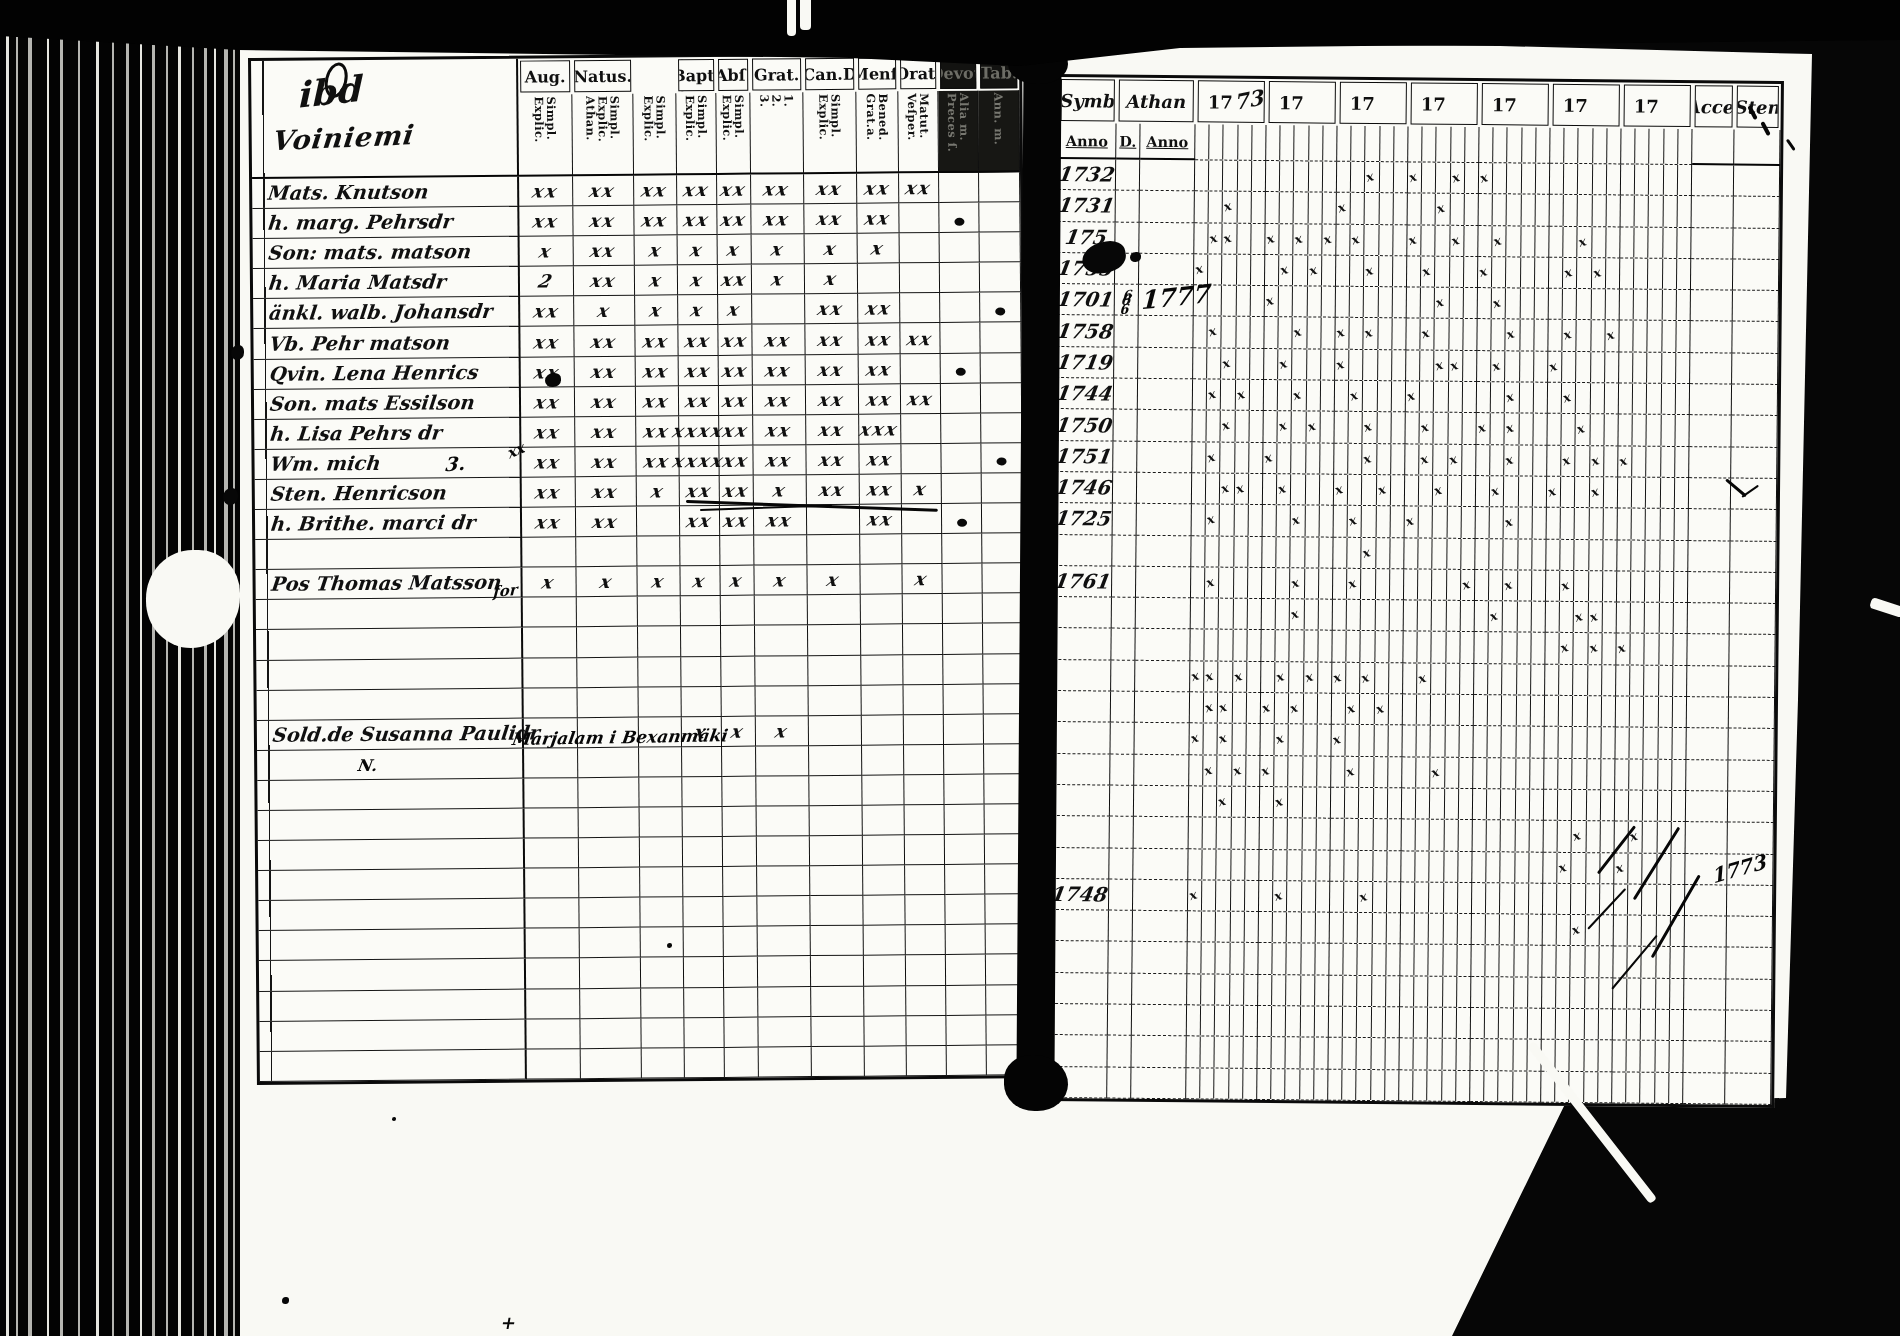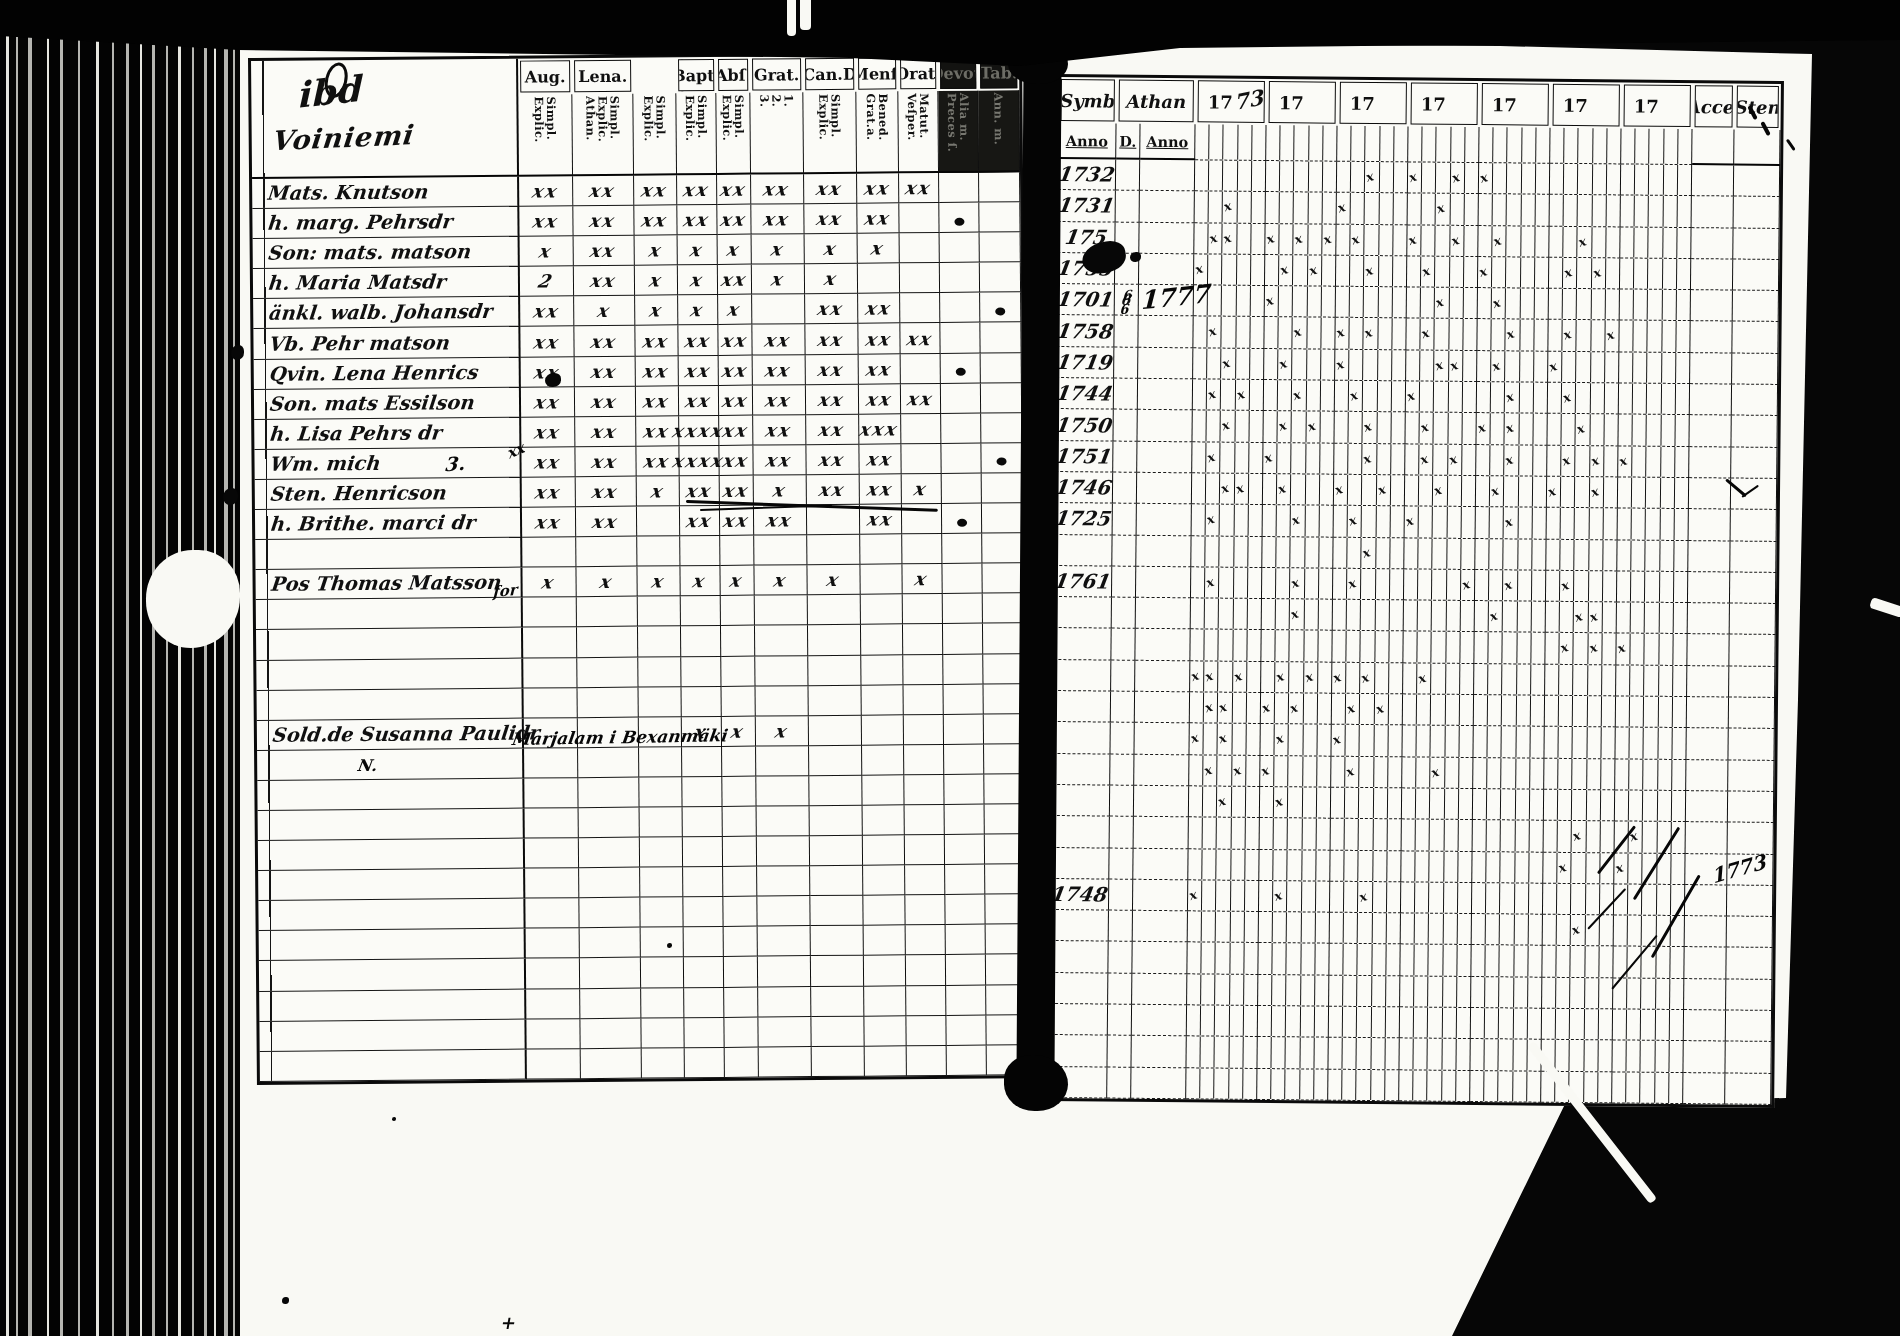--- a/index.html
+++ b/index.html
@@ -79,21 +79,21 @@
     <div class="nameheader" style="grid-column:1;grid-row:1/3;">
       <div class="corner-loop"></div>
       <div class="corner-note">ibd</div>
       <div class="corner-title">Voiniemi</div>
     </div>
   <div class="hcell" style="grid-area: 1 / 2;">Aug.</div>
       <div class="subcell" style="grid-area: 2 / 2;">
         <div class="vsub">Explic.</div>
         <div class="vsub">Simpl.</div>
       </div>
-      <div class="hcell" style="grid-area: 1 / 3;">Lena.</div>
+      <div class="hcell" style="grid-area: 1 / 3;">Natus.</div>
       <div class="subcell" style="grid-area: 2 / 3;">
         <div class="vsub">Athan.</div>
         <div class="vsub">Explic.</div>
         <div class="vsub">Simpl.</div>
       </div>
       <div class="hcell" style="grid-area: 1 / 4; margin-left: 48px;">Or.D</div>
       <div class="subcell" style="grid-area: 2 / 4;">
         <div class="vsub">Explic.</div>
         <div class="vsub">Simpl.</div>
       </div>

